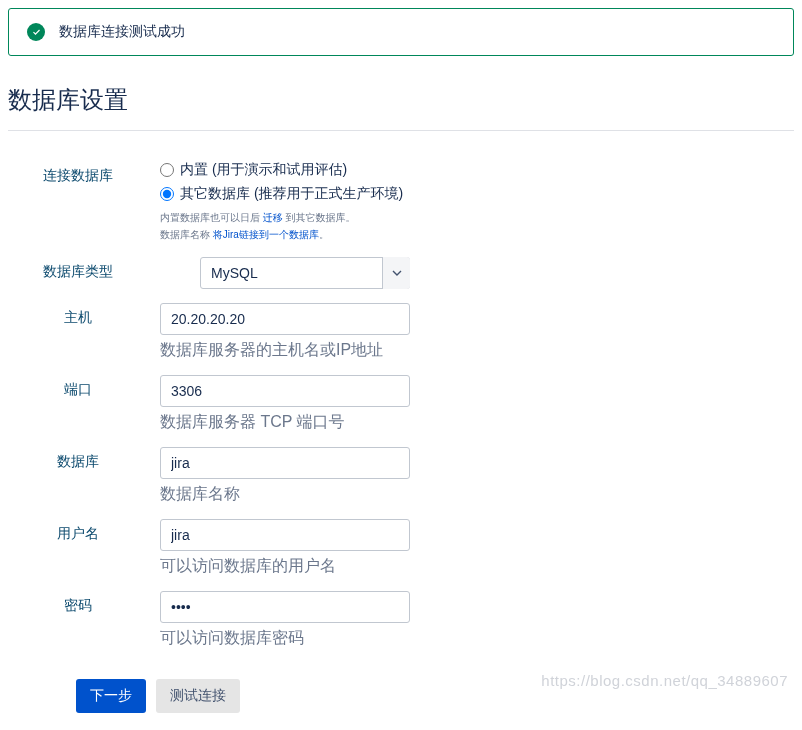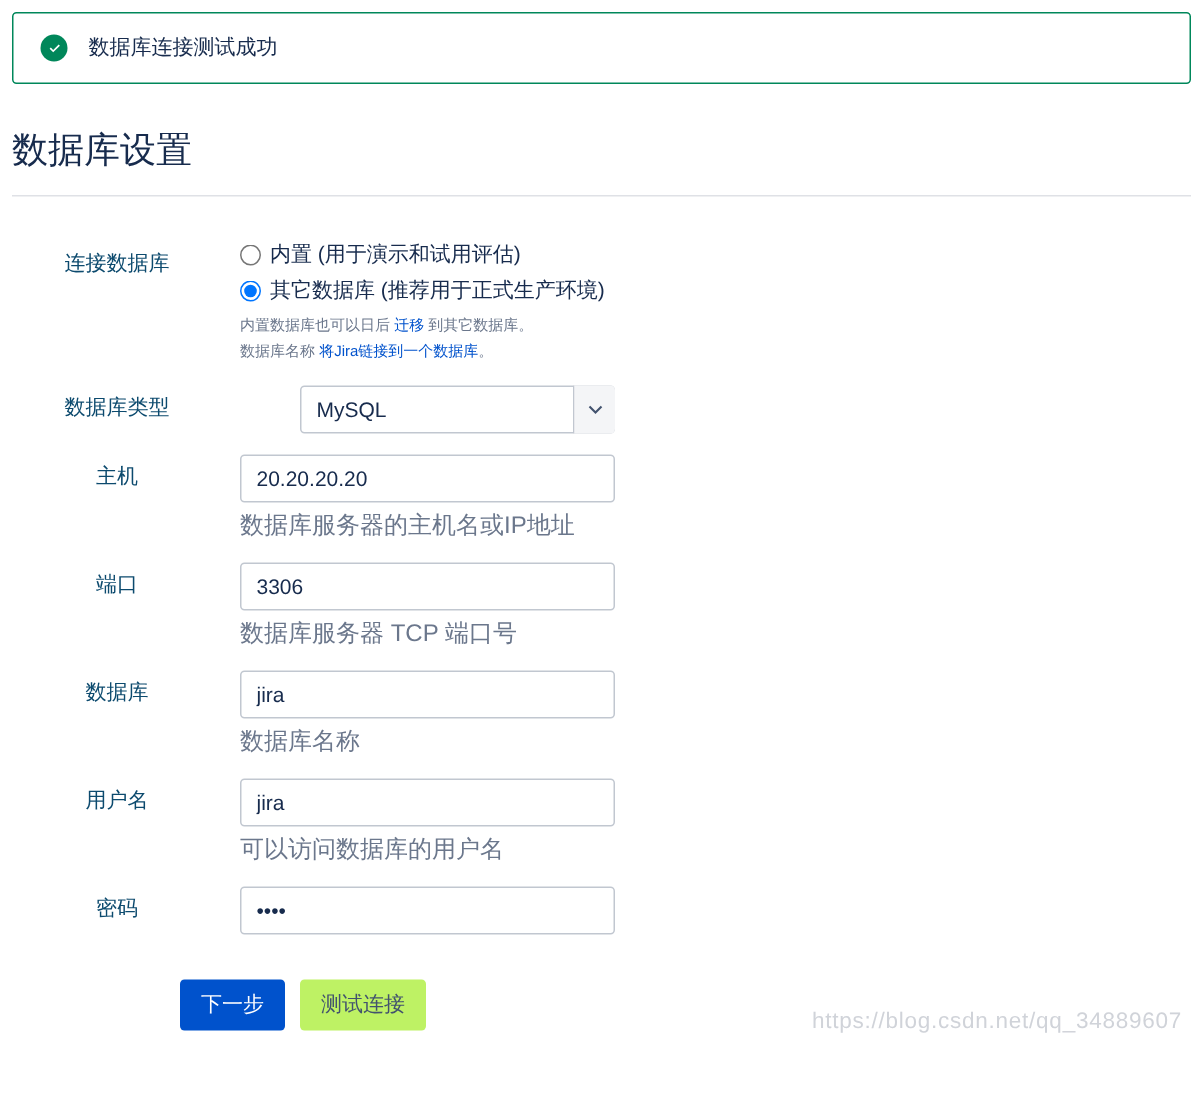--- a/index.html
+++ b/index.html
@@ -112,34 +112,34 @@
       border: 1px solid #c1c7d0;
       border-radius: 3px;
       padding: 0 10px;
       font-size: 14px;
       color: #172b4d;
       outline: none;
     }
     .button-row {
       display: flex;
       gap: 10px;
-      margin-left: 112px;
+      margin-left: 68px;
       margin-top: 30px;
     }
     .btn-primary {
       background: #0052cc;
       color: #fff;
       border: none;
       border-radius: 3px;
       padding: 8px 14px;
       font-size: 14px;
       cursor: pointer;
     }
     .btn-secondary {
-      background: #bef264;
+      background: #e5e5e5;
       color: #42526e;
       border: none;
       border-radius: 3px;
       padding: 8px 14px;
       font-size: 14px;
       cursor: pointer;
     }
     .watermark {
       position: absolute;
       right: 14px;
@@ -224,20 +224,21 @@
   <div>
     <input type="text" value="jira" style="">
     <div class="field-help">可以访问数据库的用户名</div>
   </div>
 </div>
 
 <div class="form-row">
   <div class="form-label">密码</div>
   <div>
     <input type="password" value="••••" style="">
+    <div class="field-help">可以访问数据库密码</div>
   </div>
 </div>
 
 <div class="button-row">
   <button class="btn-primary">下一步</button>
   <button class="btn-secondary">测试连接</button>
 </div>
 
 <div class="watermark">https://blog.csdn.net/qq_34889607</div>
 

